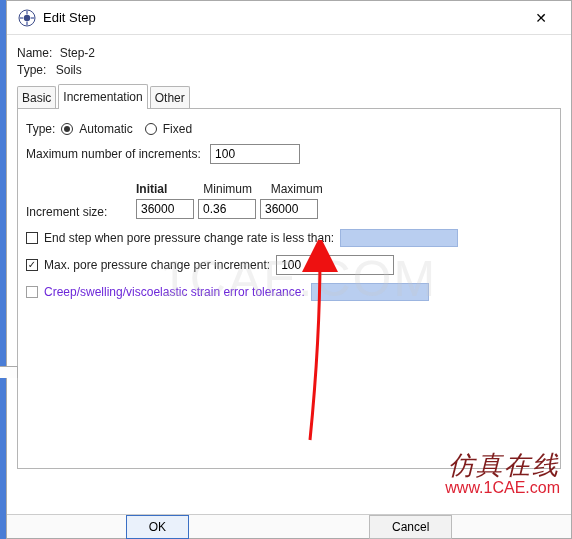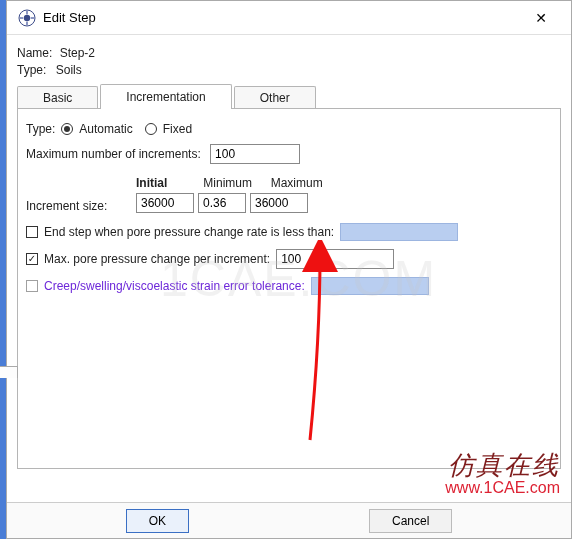--- a/index.html
+++ b/index.html
@@ -11,41 +11,41 @@
   .titlebar { height:34px; background:#fff; display:flex; align-items:center; padding:0 10px; border-bottom:1px solid #e0e0e0;}
   .titlebar .ico { width:20px; height:20px; margin-right:6px; display:flex; align-items:center; justify-content:center;}
   .titlebar .ttl { font-size:13px; }
   .titlebar .x { margin-left:auto; width:40px; text-align:center; font-size:14px; font-weight:300; font-family:Arial; }
 
   .body { padding:8px 10px 0 10px; font-size:12px; color:#222; }
   .row { margin:3px 0; }
   .lbl { display:inline-block; }
 
   .tabs { margin-top:8px; position:relative; height:24px; border-bottom:1px solid #b5b5b5; display:flex; align-items:flex-end;}
-  .tab { height:22px; padding:0 25px; border:1px solid #b5b5b5; border-bottom:none; display:flex; align-items:center; font-size:12px; background:#f7f7f7; margin-right:2px; border-radius:2px 2px 0 0;}
+  .tab { height:22px; padding:0 4px; border:1px solid #b5b5b5; border-bottom:none; display:flex; align-items:center; font-size:12px; background:#f7f7f7; margin-right:2px; border-radius:2px 2px 0 0;}
   .tab.active { background:#fff; height:24px; position:relative; z-index:2;}
 
   .tabcontent { border:1px solid #b5b5b5; border-top:none; padding:10px 8px; }
 
   .radio-row { display:flex; align-items:center; gap:6px; }
   .radio { width:12px; height:12px; border:1px solid #333; border-radius:50%; display:inline-flex; align-items:center; justify-content:center; }
   .radio .dot { width:6px; height:6px; background:#333; border-radius:50%; }
 
   input.txt { height:20px; border:1px solid #888; font-size:12px; padding:0 4px; background:#fff; }
   .colhdr { display:inline-block; font-size:12px; text-align:left;}
   .bluefield { height:18px; background:#b9cef0; display:inline-block; border:1px solid #9cb5e0; }
 
   .chk { width:12px; height:12px; border:1px solid #333; display:inline-flex; align-items:center; justify-content:center; font-size:10px; line-height:10px; vertical-align:middle;}
 
   .disabled { color:#6d28d9; }
   .chk.disabled { border-color:#a0a0a0; }
 
   .arrow-svg { position:absolute; left:260px; top:240px; pointer-events:none;}
 
-  .btnbar { position:absolute; left:0; right:0; bottom:0; border-top:1px solid #ccc; height:36px; display:flex; align-items:center; justify-content:center; gap:180px; background:#fafafa;}
+  .btnbar { position:absolute; left:0; right:0; bottom:0; border-top:1px solid #ccc; height:24px; display:flex; align-items:center; justify-content:center; gap:180px; background:#fafafa;}
   .btn { height:24px; padding:0 22px; border:1px solid #3a6fc4; background:#eaf1fb; font-size:12px; display:flex; align-items:center;}
 
   .wm1 { position:absolute; left:160px; top:250px; font-size:50px; color:rgba(200,200,200,0.25); font-weight:200; pointer-events:none; letter-spacing:2px;}
   .wm-box { position:absolute; right:12px; bottom:42px; text-align:right; }
   .wm-cn { font-size:26px; font-style:italic; color:#7f1d1d; font-weight:500; letter-spacing:2px;}
   .wm-url { font-size:16px; color:#d23; font-weight:500; margin-top:-4px;}
 
   .side-cut { position:absolute; left:0; top:366px; width:18px; height:12px; border-top:1px solid #aaa; border-right:1px solid #aaa; background:#fdfdfd; z-index:4;}
 </style>
 </head>
@@ -97,35 +97,35 @@
       <div class="radio-row row" style="margin-bottom:8px;">
         <span>Type:</span>
         <span class="radio">
             <span class="dot"></span>
           </span>
         <span>Automatic</span>
         <span class="radio" style="margin-left:6px;"></span>
         <span>Fixed</span>
       </div>
 
-      <div class="row" style="margin-bottom:12px;">
+      <div class="row" style="margin-bottom:18px;">
         <span>Maximum number of increments:</span>
         <input class="txt" style="width: 90px; margin-left: 6px;" value="100">
       </div>
 
       <div class="row" style="margin-left:110px;">
         <span class="colhdr" style="width:64px;font-weight:bold;">Initial</span>
         <span class="colhdr" style="width:64px;">Minimum</span>
         <span class="colhdr" style="width:64px;">Maximum</span>
       </div>
 
       <div class="row" style="display:flex; align-items:flex-end; gap:4px; margin-bottom:10px;">
         <span style="width:106px;">Increment size:</span>
         <input class="txt" style="width: 58px;" value="36000">
-        <input class="txt" style="width: 48px;" value="0.36">
+        <input class="txt" style="width: 58px;" value="0.36">
         <input class="txt" style="width: 58px;" value="36000">
       </div>
 
       <div class="row" style="display:flex; align-items:center; gap:6px; margin-bottom:8px;">
         <span class="chk"></span>
         <span>End step when pore pressure change rate is less than:</span>
         <span class="bluefield" style="width:118px;"></span>
       </div>
 
       <div class="row" style="display:flex; align-items:center; gap:6px; margin-bottom:8px;">

